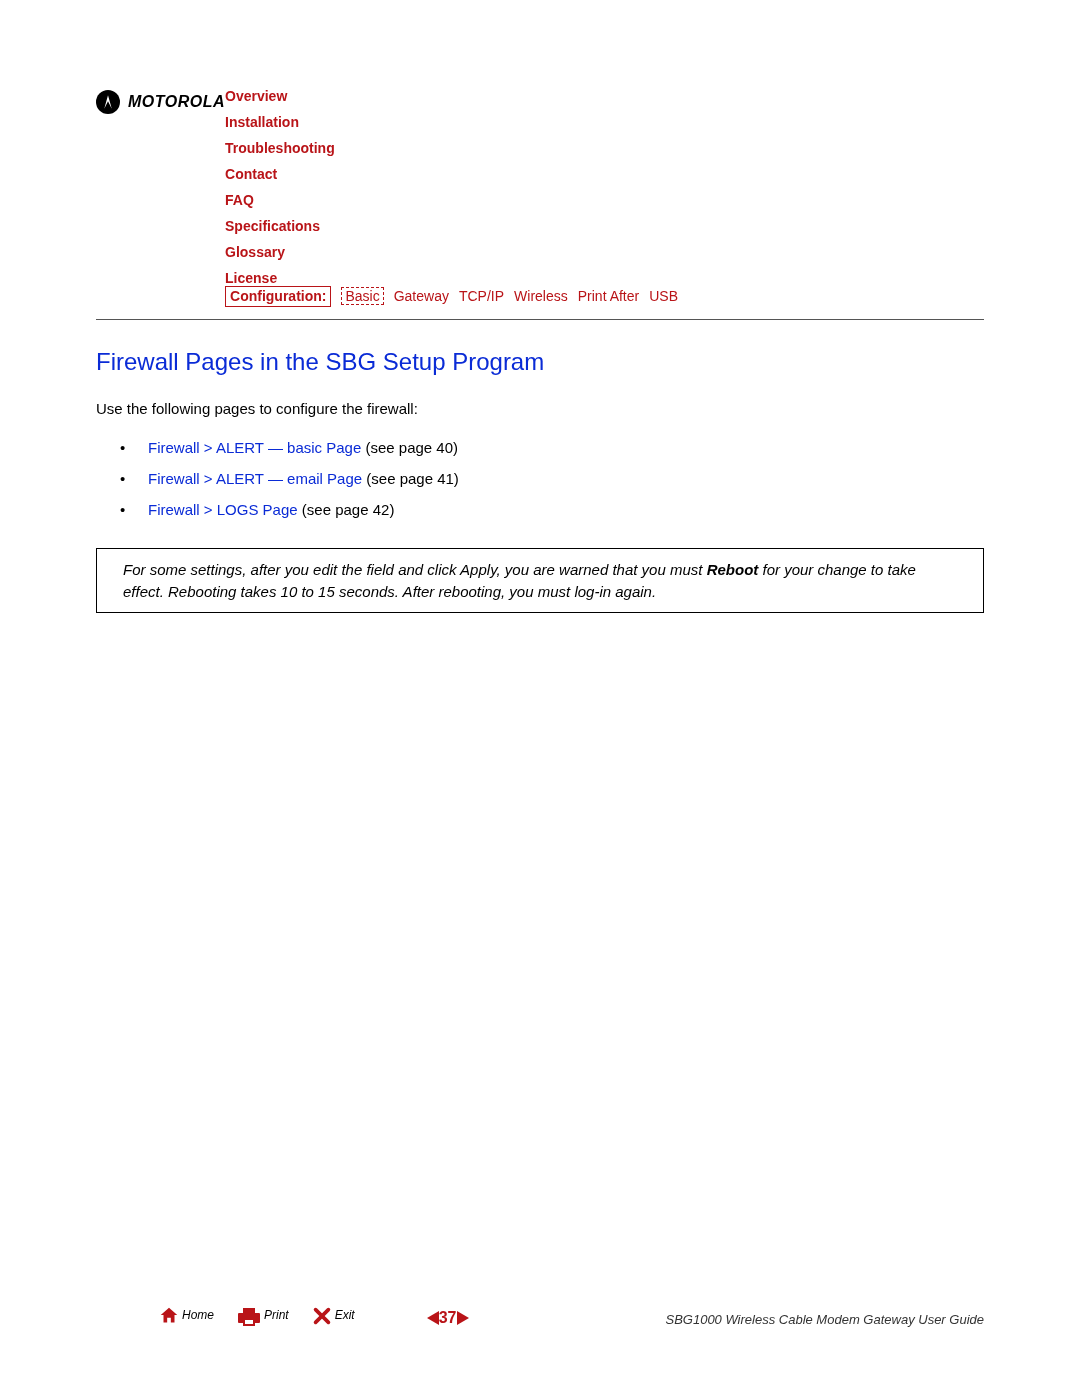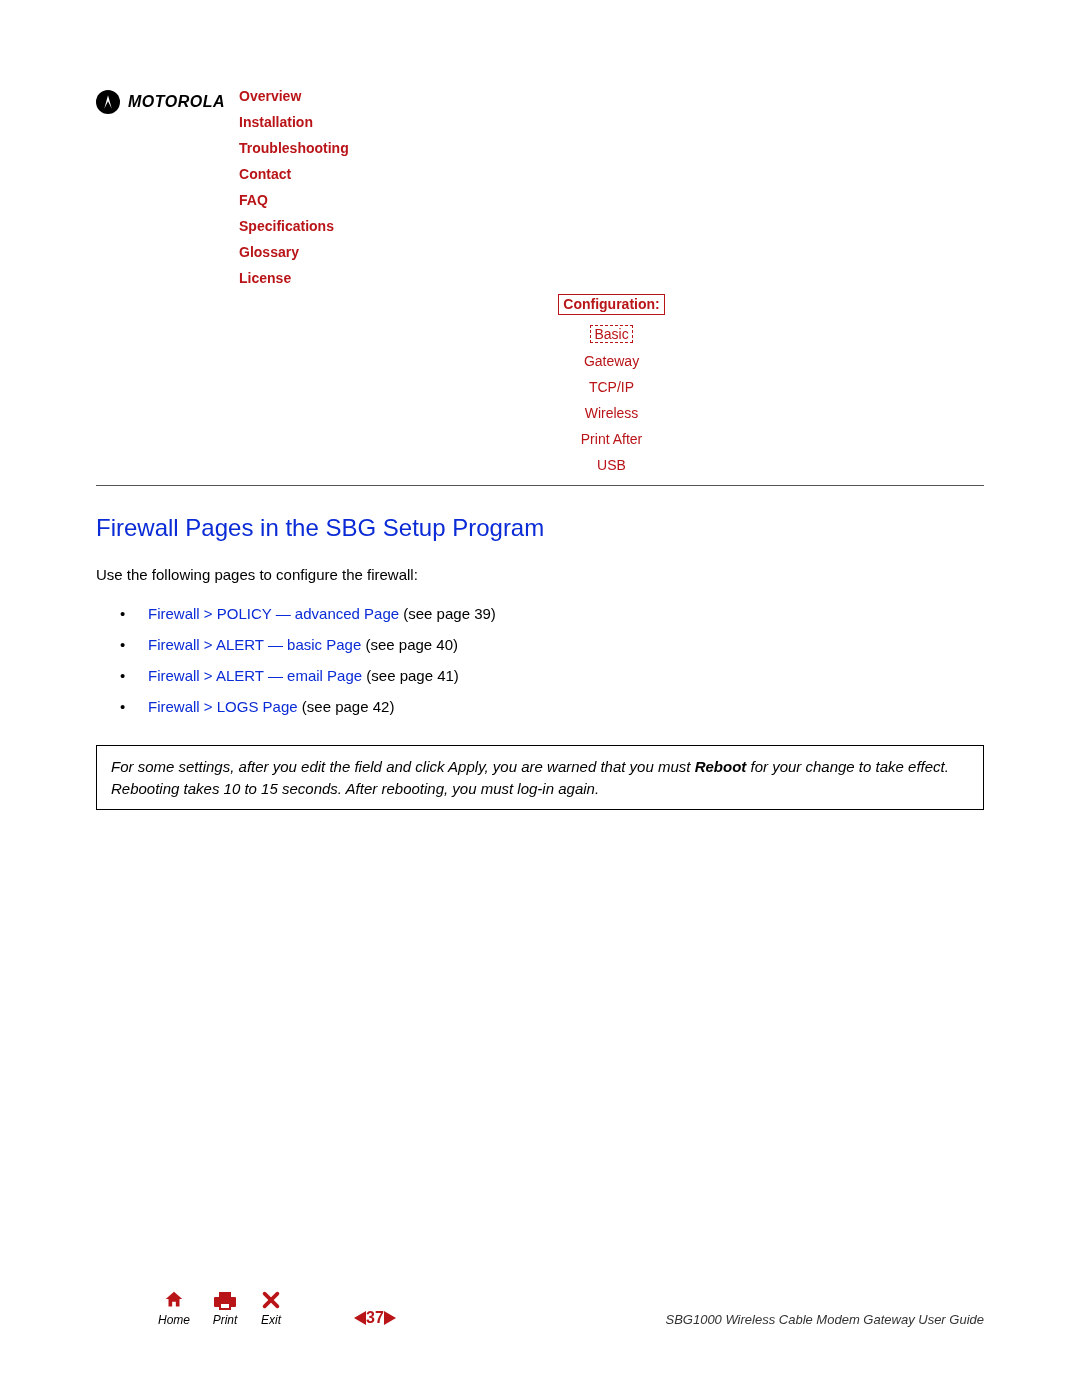--- a/index.html
+++ b/index.html
@@ -20,21 +20,21 @@
     height: 1397px;
     margin: 0 auto;
     position: relative;
     padding: 86px 96px 0 96px;
   }
 
   
   .header-row {
     display: flex;
     align-items: flex-start;
-    gap: 14px;
+    gap: 0;
     justify-content: flex-end;
   }
   .logo {
     display: flex;
     align-items: center;
     gap: 8px;
     margin-top: 4px;
     flex: 0 0 auto;
   }
   .logo-mark {
@@ -62,26 +62,25 @@
   .nav1 {
     display: flex;
     flex-wrap: wrap;
     gap: 10px;
     font-size: 14px;
     font-weight: bold;
     flex-direction: column;
   }
   .nav1 a { color: var(--red); text-decoration: none; }
   .nav2 {
-    margin-top: 8px;
+    margin-top: 0;
     display: flex;
     align-items: center;
     gap: 10px;
     font-size: 14px;
-    flex-direction: column;
   }
   .nav2 .conf-box {
     border: 1px solid var(--red);
     padding: 1px 4px;
     color: var(--red);
     font-weight: bold;
     line-height: 1.2;
   }
   .nav2 a {
     color: var(--red);
@@ -128,42 +127,42 @@
     font-size: 15px;
   }
   ul.links a {
     color: var(--link-blue);
     text-decoration: none;
   }
   .page-ref { color: #000; }
 
   .note-box {
     border: 1px solid #000;
-    padding: 10px 14px;
+    padding: 10px 26px;
     font-style: italic;
     font-size: 15px;
     line-height: 1.45;
     margin-top: 30px;
   }
   .note-box b { font-style: italic; font-weight: bold; }
 
   
   .footer {
     position: absolute;
     left: 0;
     right: 0;
     bottom: 70px;
     padding: 0 96px;
     display: flex;
     align-items: flex-end;
     gap: 22px;
   }
   .ftr-icon {
     display: flex;
-    flex-direction: column;
+    flex-direction: row;
     align-items: center;
     gap: 2px;
     font-size: 12px;
     font-style: italic;
     color: #000;
     text-decoration: none;
   }
   .ftr-icon .glyph { height: 24px; display:flex; align-items:flex-end; justify-content:center; }
   .ftr-home svg, .ftr-print svg, .ftr-exit-x svg { display:block; }
 
@@ -238,23 +237,20 @@
   </div>
 
   <hr class="hr">
 
   <h1 class="page-title">Firewall Pages in the SBG Setup Program</h1>
 
   <p class="intro">Use the following pages to configure the firewall:</p>
 
   <ul class="links">
     <li>
-      <a href="#">Firewall &gt; POLICY — advanced Page</a><span class="page-ref"> (see page 39)</span>
-    </li>
-    <li>
       <a href="#">Firewall &gt; ALERT — basic Page</a><span class="page-ref"> (see page 40)</span>
     </li>
     <li>
       <a href="#">Firewall &gt; ALERT — email Page</a><span class="page-ref"> (see page 41)</span>
     </li>
     <li>
       <a href="#">Firewall &gt; LOGS Page</a><span class="page-ref"> (see page 42)</span>
     </li>
   </ul>
 

